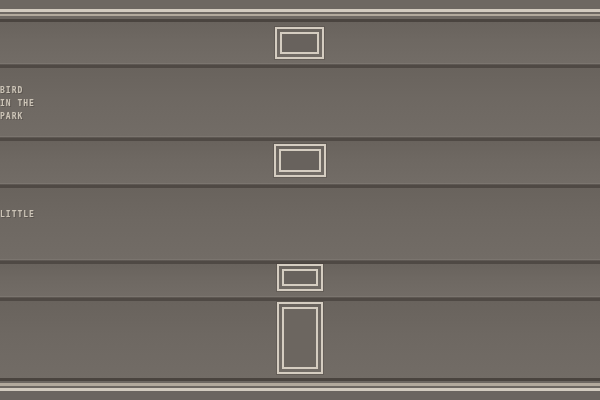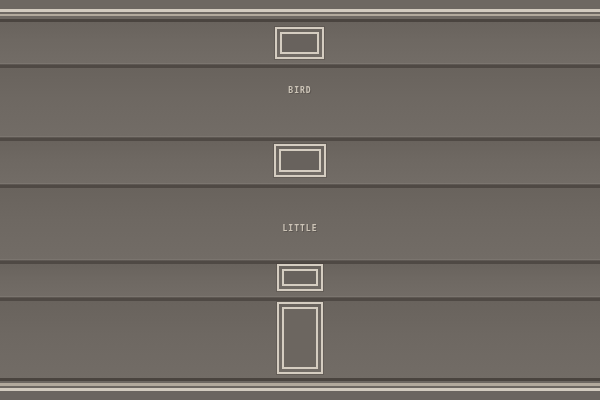--- a/index.html
+++ b/index.html
@@ -68,21 +68,21 @@
   }
   .frame.door .inner {
     background: var(--door-interior, #6C6660);
   }
 
   
   .sign {
     position: absolute;
     left: 0;
     width: 600px;
-    text-align: center;
+    text-align: left;
     color: var(--sign-text, #CCC4B7);
     font-size: 8px;
     font-weight: bold;
     letter-spacing: 1px;
     text-transform: uppercase;
     text-shadow: 1px 1px 0 rgba(58, 53, 48, 0.35);
     cursor: pointer;
   }
   .sign .sign-line {
     height: 13px;
@@ -125,23 +125,25 @@
   <div class="frame" style="left:277px;top:264px;width:46px;height:27px">
     <div class="inner"></div>
   </div>
 
   <div class="frame door" style="left:277px;top:302px;width:46px;height:72px">
     <div class="inner"></div>
   </div>
 
   <div class="sign" style="top:84px">
     <div class="sign-line">BIRD</div>
+    <div class="sign-line">IN THE</div>
+    <div class="sign-line">PARK</div>
   </div>
 
-  <div class="sign sign-small" style="top:223px">
+  <div class="sign sign-small" style="top:209px">
     <div class="sign-line">LITTLE</div>
   </div>
 
   <div class="strip dark-line" style="top:378px;height:3px"></div>
   <div class="strip trim-dim" style="top:383px;height:3px"></div>
   <div class="strip trim-bright" style="top:388px;height:3px"></div>
   <div class="strip floor-strip" style="top:391px;height:9px"></div>
 
 </div>
 

